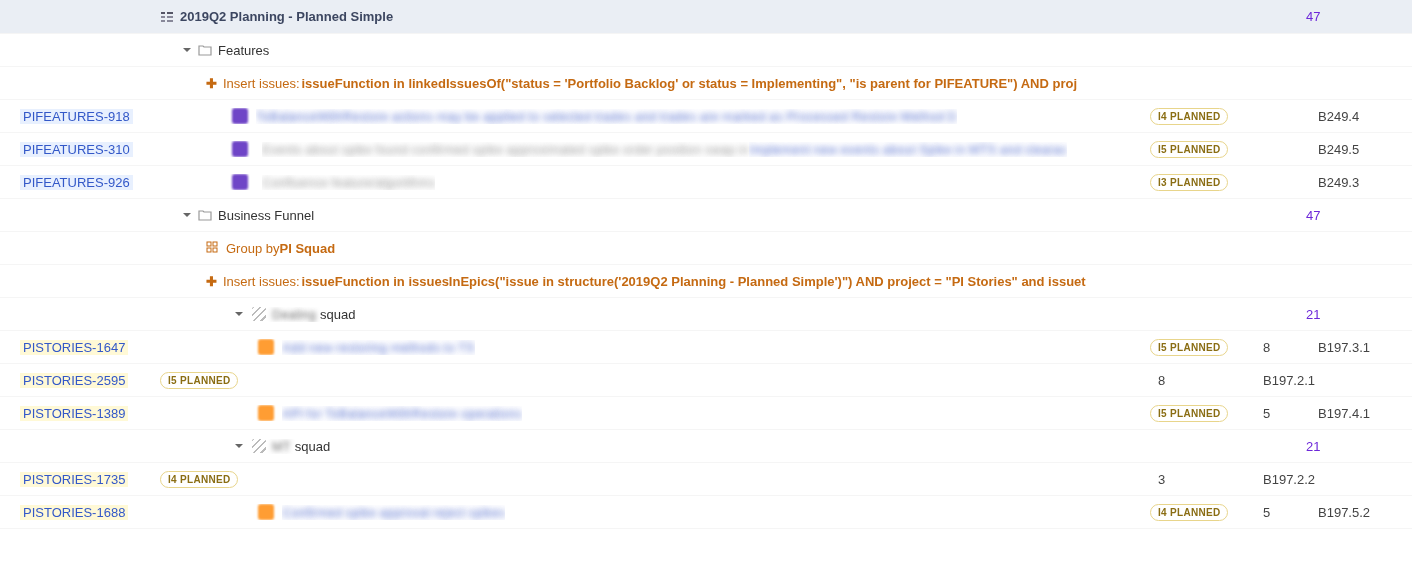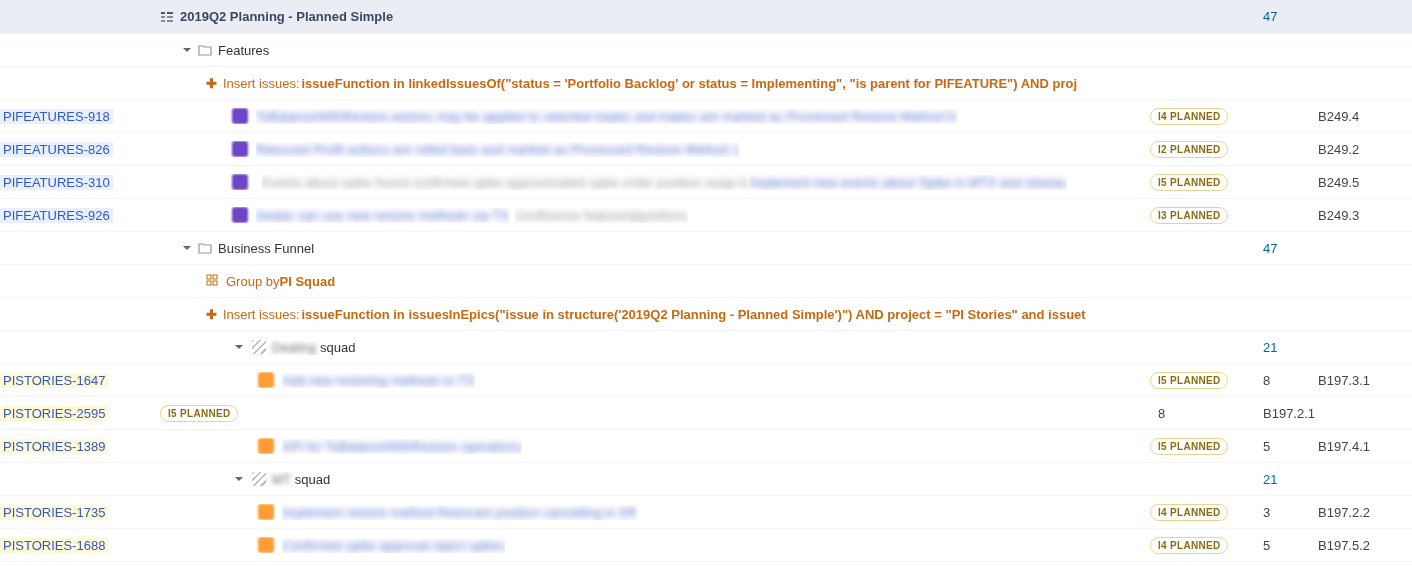--- a/index.html
+++ b/index.html
@@ -1,23 +1,23 @@
 <!DOCTYPE html>
 <html><head>
   <meta charset="utf-8">
   <style>
     * { margin: 0; padding: 0; box-sizing: border-box; font-family: "Segoe UI", -apple-system, sans-serif; }
     body { font-size: 13px; color: #333; background: #fff; width: 1412px; }
     .row { display: grid; grid-template-columns: 160px 990px 105px 55px 90px; align-items: center; height: 33px; border-bottom: 1px solid #f5f5f5; }
     .row.header { background: #eaeef4; height: 34px; }
-    .key-col { padding-left: 0; }
+    .key-col { padding-left: 20px; }
     .summary-col { display: flex; align-items: center; min-width: 0; overflow: hidden; }
     .status-col { }
     .num-col { color: #444; padding-left: 8px; }
-    .num-col.faint { color: #0369a1; }
+    .num-col.faint { color: #6d28d9; margin-left: 43px; }
     .value-col { color: #444; padding-left: 8px; }
     .link { color: #3358c8; text-decoration: none; cursor: pointer; }
     .link.pif { background: #e8f0fe; padding: 0 3px; }
     .link.pis { background: #fff9d6; padding: 0 3px; }
     .expand { display: inline-flex; align-items: center; justify-content: center; width: 14px; height: 14px; cursor: pointer; color: #666; }
     .folder-icon { display: inline-flex; align-items: center; margin: 0 6px 0 4px; color: #888; }
     .struct-icon { display: inline-flex; align-items: center; margin-right: 6px; color: #555; }
     .title { font-weight: 700; color: #3c4660; }
     .orange-text { color: #c56a12; }
     .orange-bold { font-weight: 700; }
@@ -103,49 +103,36 @@
       <span class="indent3"></span>
       <span class="sq purple"></span>
       <span class="blurred">ToBalanceWithRestore actions may be applied to selected trades and trades are marked as Processed Restore Method D</span>
 
     </div>
     <div class="status-col"><span class="badge">I4 PLANNED</span></div>
     <div class="num-col"></div>
     <div class="value-col">B249.4</div>
   </div>
     <div class="row">
-    <div class="key-col"><a class="link pif">PIFEATURES-826</a></div>
-    <div class="summary-col">
-      <span class="indent3"></span>
-      <span class="sq purple"></span>
-      <span class="blurred">Reexcast Profit actions are rolled back and marked as Processed Restore Method 1</span>
-
-    </div>
-    <div class="status-col"><span class="badge">I2 PLANNED</span></div>
-    <div class="num-col"></div>
-    <div class="value-col">B249.2</div>
-  </div>
-    <div class="row">
     <div class="key-col"><a class="link pif">PIFEATURES-310</a></div>
     <div class="summary-col">
       <span class="indent3"></span>
       <span class="sq purple"></span>
       <span class="blurred grey">Events about spike found confirmed spike approximated spike order position swap in</span>
       <span class="blurred">Implement new events about Spike in MTS and clearac</span>
     </div>
     <div class="status-col"><span class="badge">I5 PLANNED</span></div>
     <div class="num-col"></div>
     <div class="value-col">B249.5</div>
   </div>
     <div class="row">
     <div class="key-col"><a class="link pif">PIFEATURES-926</a></div>
     <div class="summary-col">
       <span class="indent3"></span>
       <span class="sq purple"></span>
-      <span class="blurred">Dealer can use new restore methods via TS</span>
       <span class="blurred grey">Confluence feature/algorithms</span>
     </div>
     <div class="status-col"><span class="badge">I3 PLANNED</span></div>
     <div class="num-col"></div>
     <div class="value-col">B249.3</div>
   </div>
   </div>
 
 <div class="row">
   <div class="key-col"></div>
@@ -261,25 +248,20 @@
       <span class="hatched"></span>
       <span class="blurred-short">MT</span>
       <span style="margin-left:4px;">squad</span>
     </div>
     <div class="status-col"></div>
     <div class="num-col faint">21</div>
     <div class="value-col"></div>
   </div>
     <div class="row">
       <div class="key-col"><a class="link pis">PISTORIES-1735</a></div>
-      <div class="summary-col">
-        <span class="indent4"></span>
-        <span class="sq orange"></span>
-        <span class="blurred">Implement restore method Reexcast position cancelling in SR</span>
-      </div>
       <div class="status-col"><span class="badge">I4 PLANNED</span></div>
       <div class="num-col">3</div>
       <div class="value-col">B197.2.2</div>
     </div>
     <div class="row">
       <div class="key-col"><a class="link pis">PISTORIES-1688</a></div>
       <div class="summary-col">
         <span class="indent4"></span>
         <span class="sq orange"></span>
         <span class="blurred">Confirmed spike approval reject spikes</span>

